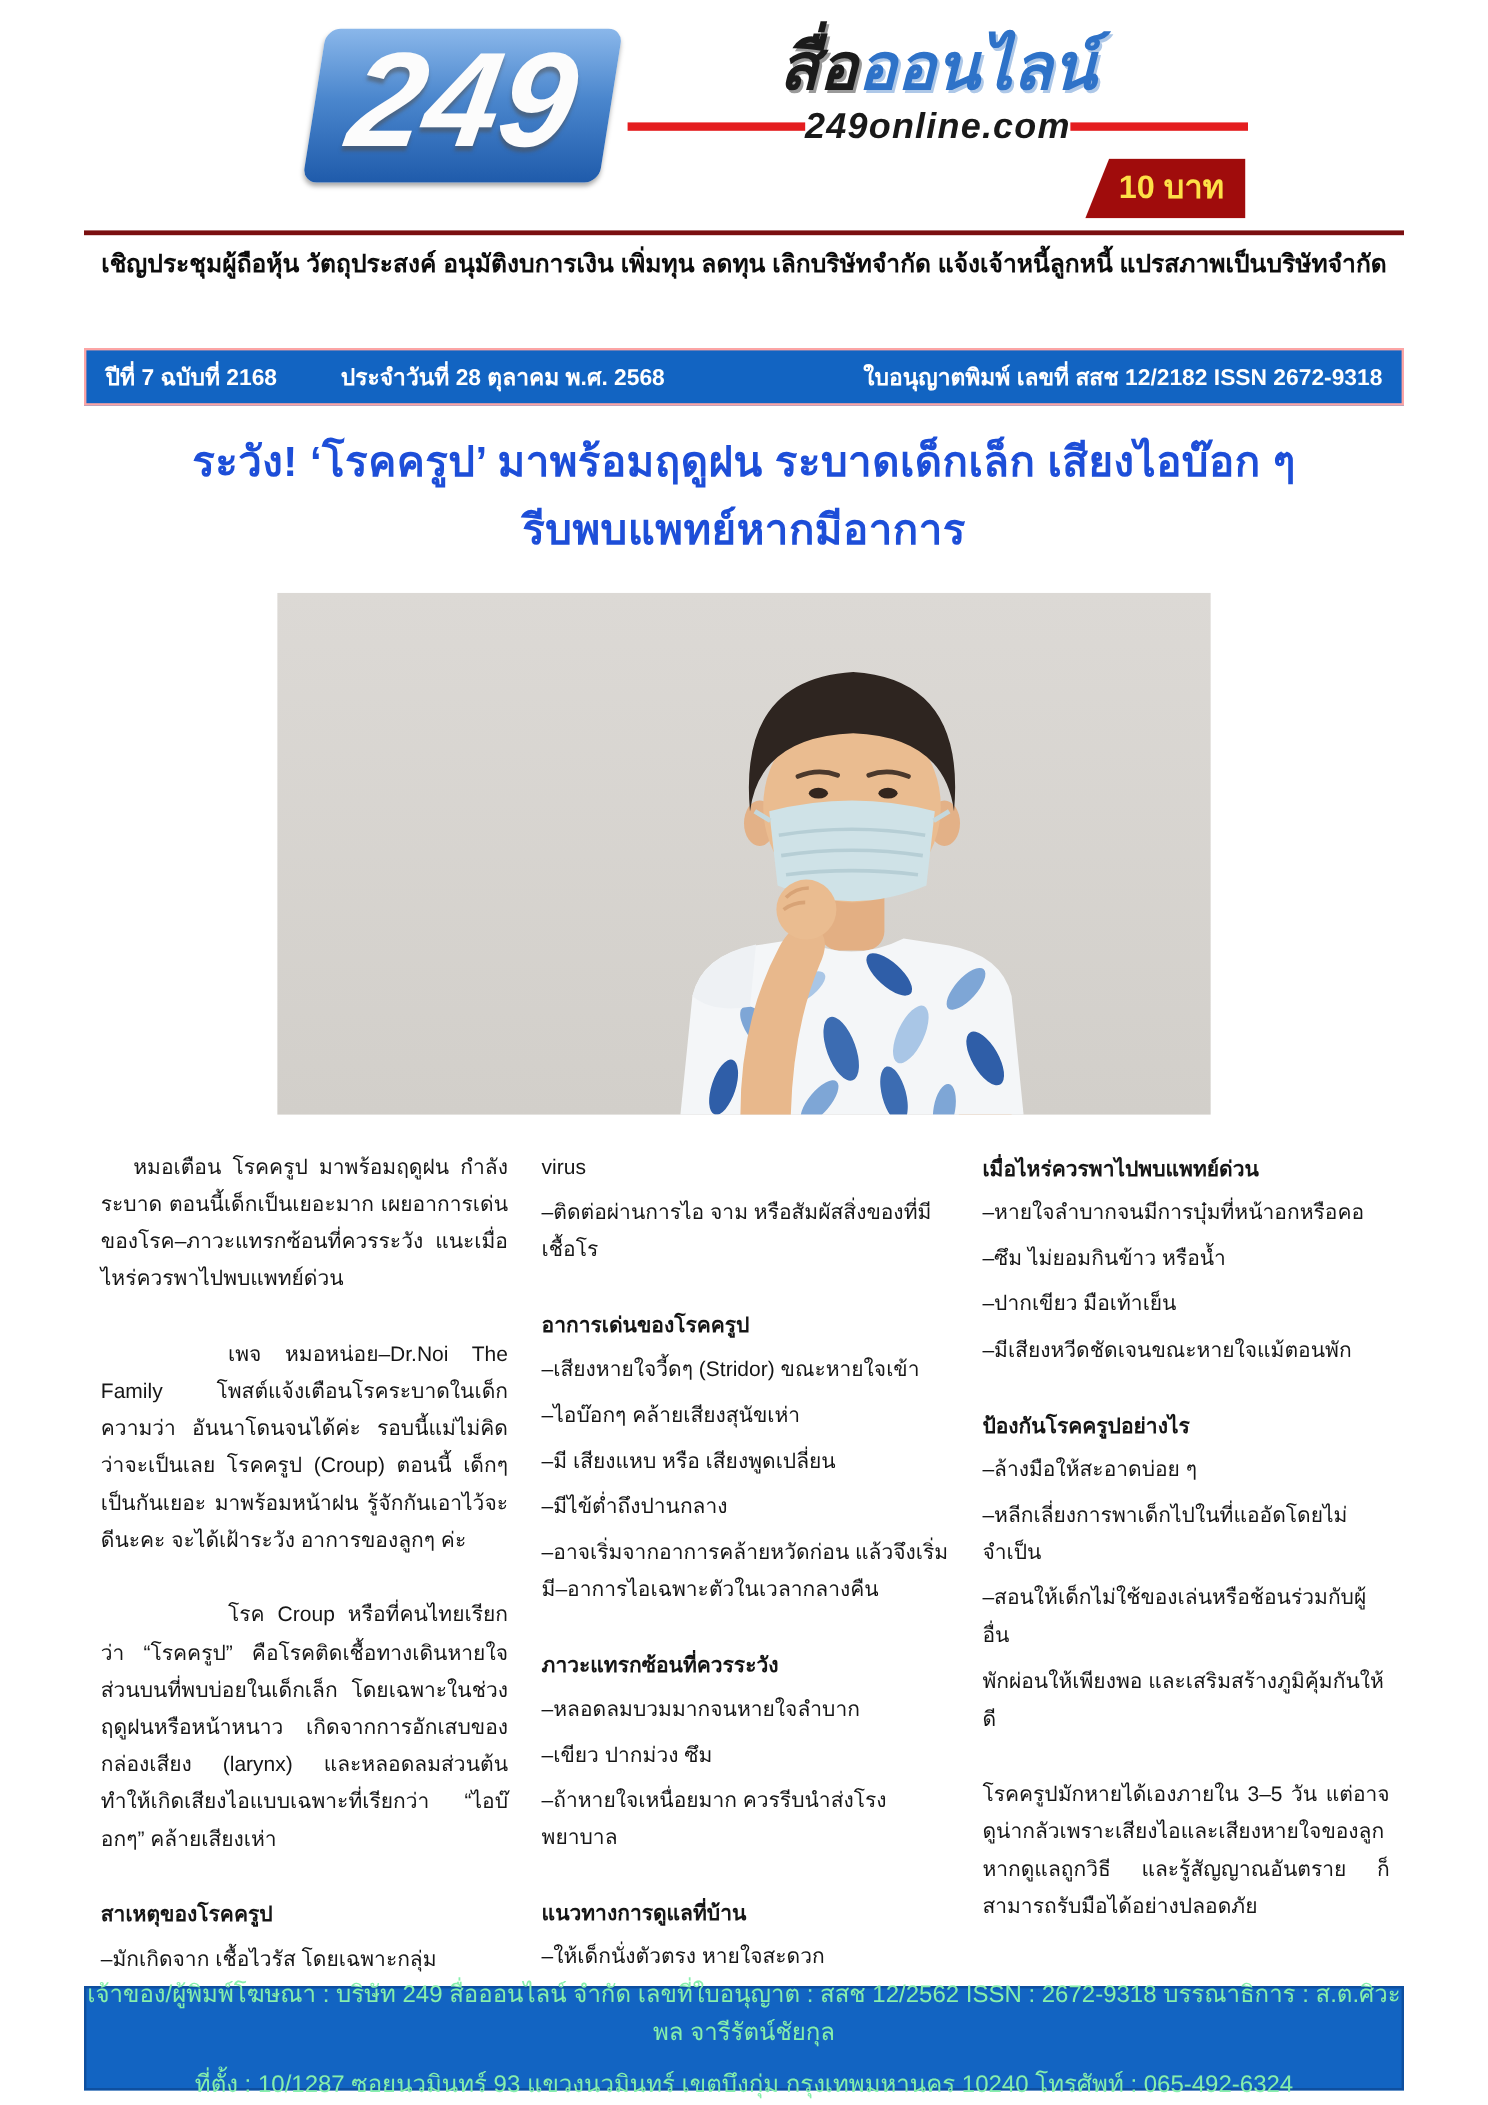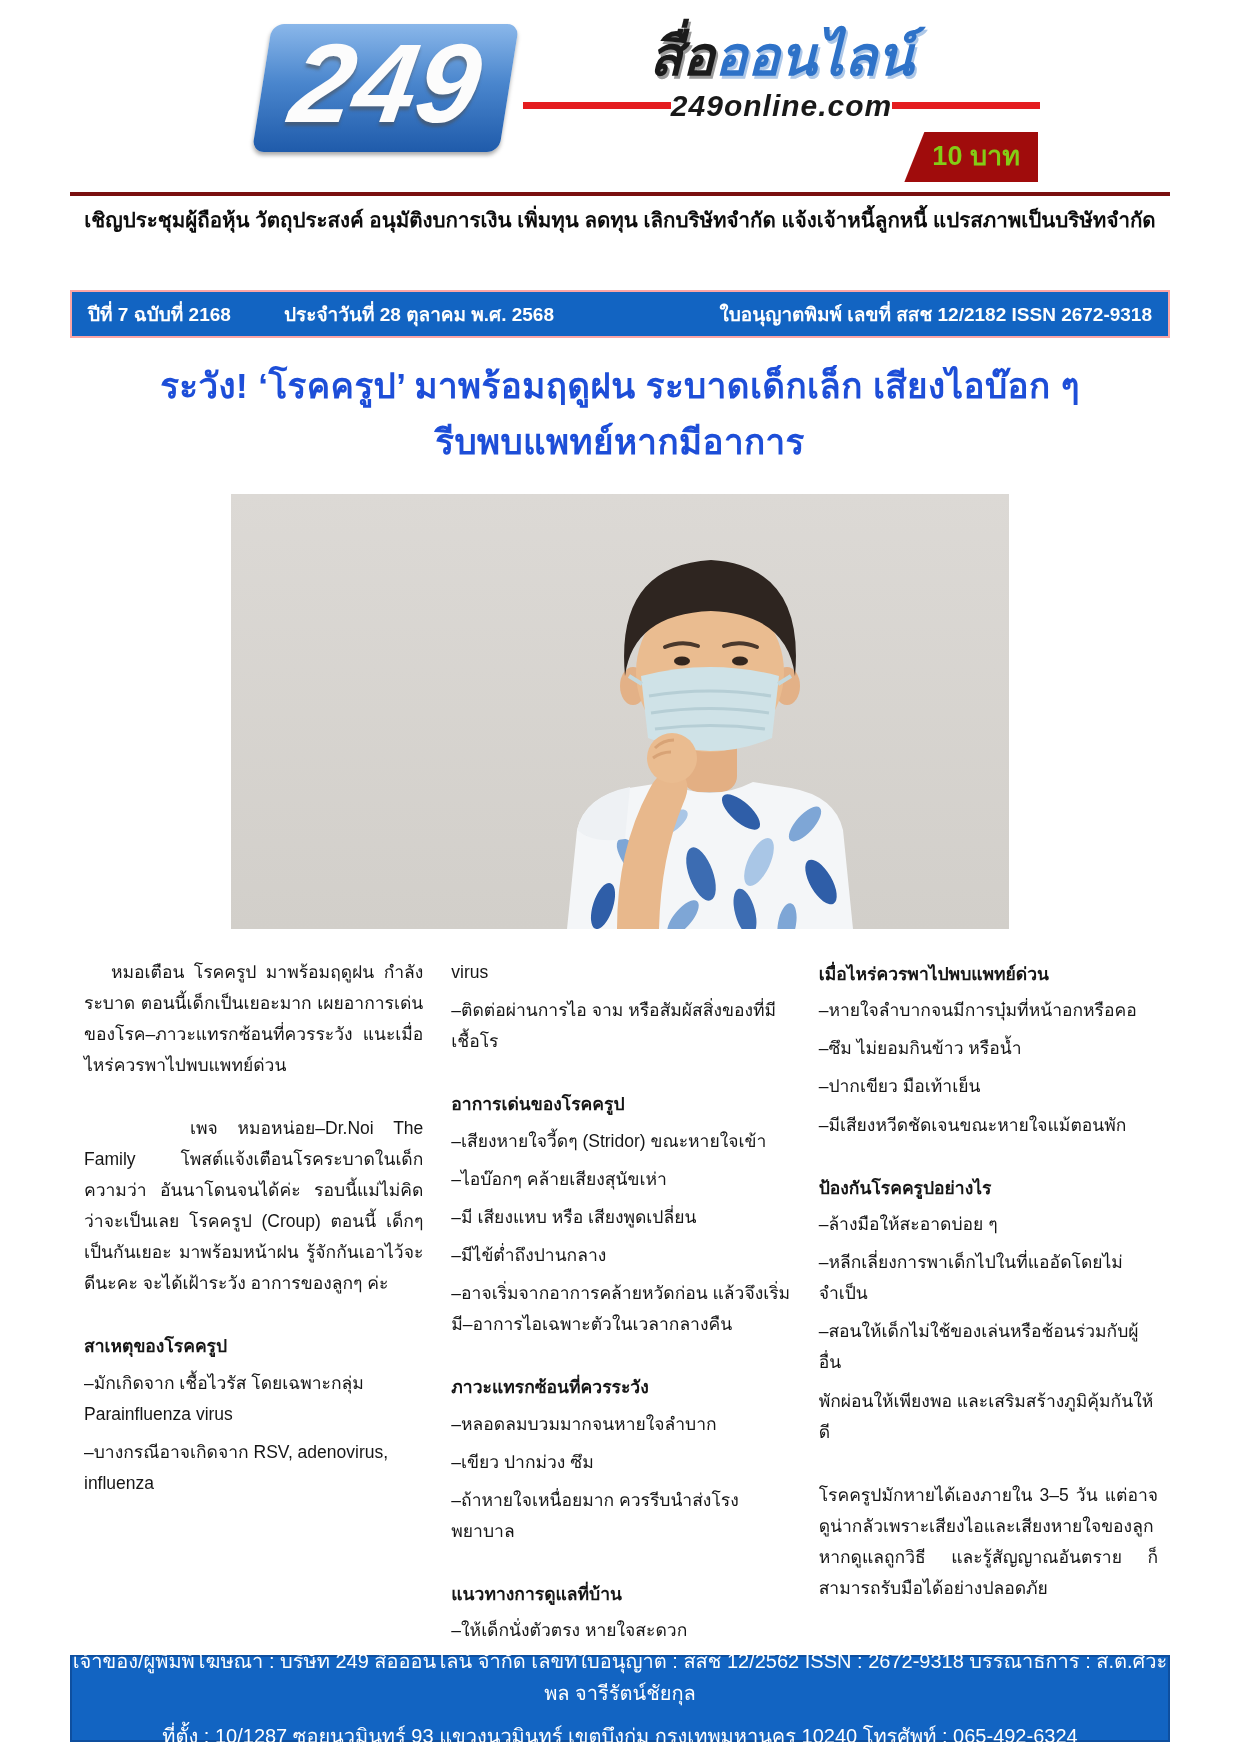--- a/index.html
+++ b/index.html
@@ -18,21 +18,21 @@
   .logo-wrap{position:absolute;left:50%;top:24px;transform:translateX(-46%);display:flex;align-items:flex-start;}
   .logo-box{display:inline-block;transform:skew(-9deg);background:linear-gradient(180deg,#8ab7ea 0%,#4a86cd 46%,#1f5bab 100%);border-radius:12px;padding:4px 30px 12px;box-shadow:0 3px 4px rgba(0,0,0,.35);}
   .logo-box span{display:block;font-style:italic;font-weight:bold;font-size:112px;line-height:1.0;color:#fcfcfc;text-shadow:0 4px 3px rgba(80,80,80,.55);}
   .logo-right{margin-left:14px;display:flex;flex-direction:column;align-items:center;}
   .logo-thai{font-style:italic;font-weight:bold;font-size:54px;line-height:1.2;white-space:nowrap;}
   .lt-dark{color:#1b1b1b;text-shadow:2px 3px 0 #9a9a9a;}
   .lt-blue{color:var(--logo-blue);text-shadow:2px 3px 0 #aec8e8;}
   .domain-row{display:flex;align-items:center;gap:0;margin-top:0px;}
   .domain-bar{width:148px;height:7px;background:var(--red);}
   .domain-text{font-weight:bold;font-style:italic;font-size:30px;color:#191919;letter-spacing:1px;}
-  .price-badge{position:absolute;right:132px;bottom:10px;background:var(--badge);color:#84cc16;font-size:27px;font-weight:bold;padding:2px 18px 5px 28px;clip-path:polygon(20px 0,100% 0,100% 100%,0 100%);}
+  .price-badge{position:absolute;right:132px;bottom:10px;background:var(--badge);color:#fde047;font-size:27px;font-weight:bold;padding:2px 18px 5px 28px;clip-path:polygon(20px 0,100% 0,100% 100%,0 100%);}
 
   
   .tagline{text-align:center;font-size:20.5px;font-weight:bold;margin:7px 20px 0;color:#0d0d0d;}
 
   
   .issue-bar{margin:54px 70px 0;background:var(--blue);border:2px solid #fca5a5;color:#fff;display:flex;align-items:center;font-size:19px;font-weight:bold;padding:7px 16px;}
   .issue-left{width:196px;}
   .issue-mid{flex:1;text-align:left;}
   .issue-right{text-align:right;}
 
@@ -48,21 +48,21 @@
   .article .p{text-align:justify;margin:0 0 31px;}
   .article .ind-sm{text-indent:27px;}
   .article .ind-lg{text-indent:106px;}
   .article .hd{font-weight:bold;margin:32px 0 5px;}
   .article .col > .hd:first-child{margin-top:2px;}
   .article .bl{margin:0 0 7px;}
   .article .pl{margin:0 0 7px;}
   .article .fin{margin-top:32px;text-align:justify;}
 
   
-  .footer{position:absolute;left:70px;right:70px;top:1655px;height:87px;background:var(--blue);border:2px solid #0e4f9f;color:#ffffff;text-align:center;font-size:20px;display:flex;flex-direction:column;justify-content:center;gap:11px;}
+  .footer{position:absolute;left:70px;right:70px;top:1655px;height:87px;background:var(--blue);border:2px solid #0e4f9f;color:#86efac;text-align:center;font-size:20px;display:flex;flex-direction:column;justify-content:center;gap:11px;}
 </style>
 </head>
 <body>
 
 <div class="page">
 
   <div class="masthead">
     <div class="logo-wrap">
       <div class="logo-box">
         <span>249</span>
@@ -149,20 +149,21 @@
       <path d="M386,435 Q386,356 418,296 Q430,272 447,278 Q463,286 452,310 Q430,362 428,435 Z" fill="#e8b88c"></path>
       <circle cx="441" cy="264" r="25" fill="#eabc90"></circle>
       <path d="M424,254 Q432,246 443,246 M422,264 Q430,258 440,258" stroke="#d8a376" stroke-width="3" fill="none"></path>
     </svg>
   </div>
 
   <div class="article">
       <div class="col">
         <div class="blk p ind-sm">หมอเตือน โรคครูป มาพร้อมฤดูฝน กำลังระบาด ตอนนี้เด็กเป็นเยอะมาก เผยอาการเด่นของโรค–ภาวะแทรกซ้อนที่ควรระวัง แนะเมื่อไหร่ควรพาไปพบแพทย์ด่วน</div>
         <div class="blk p ind-lg">เพจ หมอหน่อย–Dr.Noi The Family โพสต์แจ้งเตือนโรคระบาดในเด็ก ความว่า อันนาโดนจนได้ค่ะ รอบนี้แม่ไม่คิดว่าจะเป็นเลย โรคครูป (Croup) ตอนนี้ เด็กๆ เป็นกันเยอะ มาพร้อมหน้าฝน รู้จักกันเอาไว้จะดีนะคะ จะได้เฝ้าระวัง อาการของลูกๆ ค่ะ</div>
+        <div class="blk p ind-lg">โรค Croup หรือที่คนไทยเรียกว่า “โรคครูป” คือโรคติดเชื้อทางเดินหายใจส่วนบนที่พบบ่อยในเด็กเล็ก โดยเฉพาะในช่วงฤดูฝนหรือหน้าหนาว เกิดจากการอักเสบของกล่องเสียง (larynx) และหลอดลมส่วนต้น ทำให้เกิดเสียงไอแบบเฉพาะที่เรียกว่า “ไอบ๊อกๆ” คล้ายเสียงเห่า</div>
         <div class="blk hd">สาเหตุของโรคครูป</div>
         <div class="blk bl">–มักเกิดจาก เชื้อไวรัส โดยเฉพาะกลุ่ม Parainfluenza virus</div>
         <div class="blk bl">–บางกรณีอาจเกิดจาก RSV, adenovirus, influenza</div>
       </div>
       <div class="col">
         <div class="blk pl">virus</div>
         <div class="blk bl">–ติดต่อผ่านการไอ จาม หรือสัมผัสสิ่งของที่มีเชื้อโร</div>
         <div class="blk hd">อาการเด่นของโรคครูป</div>
         <div class="blk bl">–เสียงหายใจวี้ดๆ (Stridor) ขณะหายใจเข้า</div>
         <div class="blk bl">–ไอบ๊อกๆ คล้ายเสียงสุนัขเห่า</div>

